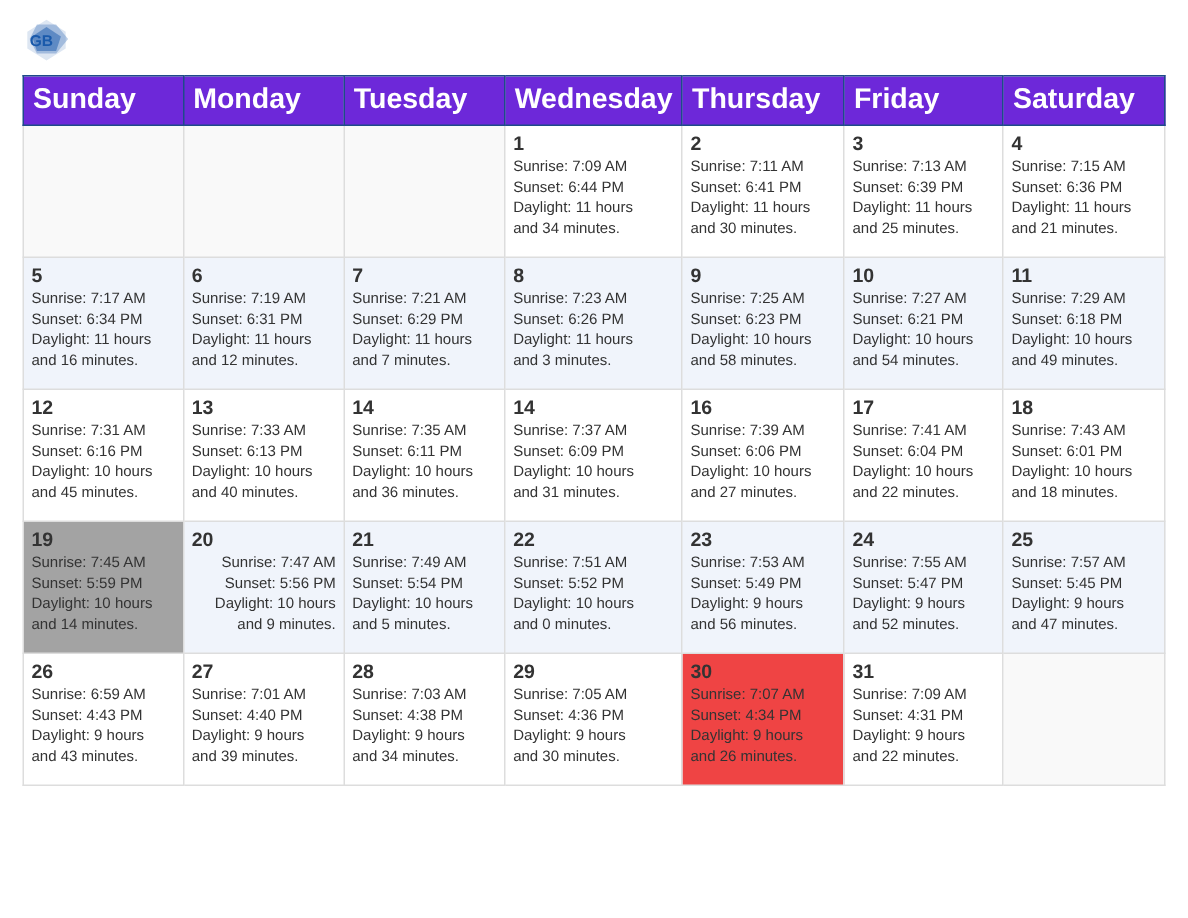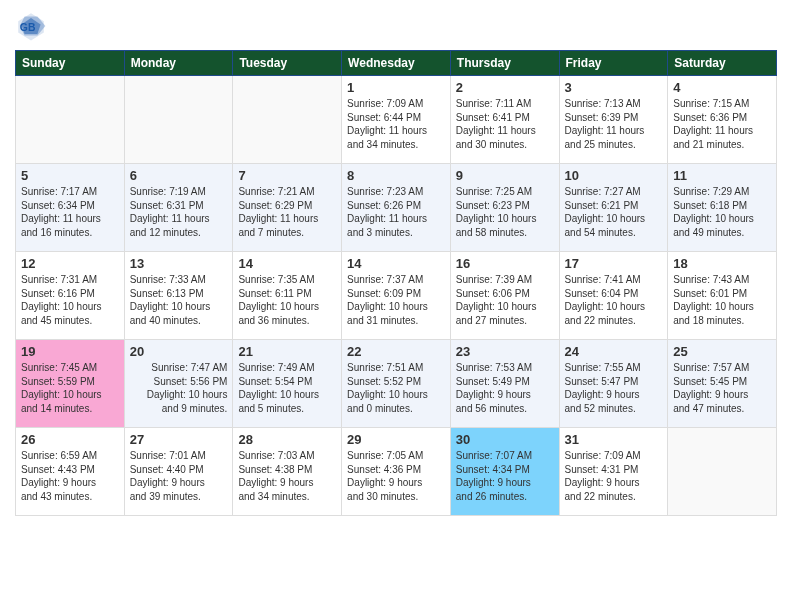--- a/index.html
+++ b/index.html
@@ -56,25 +56,25 @@
     .subtitle {
       font-size: 14px;
       color: #555;
     }
     .calendar {
       width: 100%;
       border-collapse: collapse;
       border: 1px solid #ccc;
     }
     .calendar th {
-      background-color: #14532d;
+      background-color: #6d28d9;
       color: #fff;
       text-align: left;
       padding: 5px 6px;
-      font-size: 12px;
+      font-size: 19px;
       font-weight: bold;
       border: 1px solid #1e4a8a;
     }
     .calendar td {
       width: 14.28%;
       vertical-align: top;
       padding: 4px 5px;
       border: 1px solid #ddd;
       font-size: 10.5px;
       color: #333;
@@ -266,21 +266,21 @@
           </td>
           <td style="background-color: rgb(255, 255, 255);">
             <span class="day-num">18</span>
             <div class="day-info" style="white-space: pre-line;">Sunrise: 7:43 AM
 Sunset: 6:01 PM
 Daylight: 10 hours
 and 18 minutes.</div>
           </td>
         </tr>
         <tr>
-          <td style="background-color: #f9a8d4;">
+          <td style="background-color: #a3a3a3;">
             <span class="day-num">19</span>
             <div class="day-info" style="white-space: pre-line;">Sunrise: 7:45 AM
 Sunset: 5:59 PM
 Daylight: 10 hours
 and 14 minutes.</div>
           </td>
           <td style="background-color: rgb(240, 244, 251);">
             <span class="day-num">20</span>
             <div class="day-info" style="white-space: pre-line; text-align: right;">Sunrise: 7:47 AM
 Sunset: 5:56 PM
@@ -345,21 +345,21 @@
 Daylight: 9 hours
 and 34 minutes.</div>
           </td>
           <td style="background-color: rgb(255, 255, 255);">
             <span class="day-num">29</span>
             <div class="day-info" style="white-space: pre-line;">Sunrise: 7:05 AM
 Sunset: 4:36 PM
 Daylight: 9 hours
 and 30 minutes.</div>
           </td>
-          <td style="background-color: #7dd3fc;">
+          <td style="background-color: #ef4444;">
             <span class="day-num">30</span>
             <div class="day-info" style="white-space: pre-line;">Sunrise: 7:07 AM
 Sunset: 4:34 PM
 Daylight: 9 hours
 and 26 minutes.</div>
           </td>
           <td style="background-color: rgb(255, 255, 255);">
             <span class="day-num">31</span>
             <div class="day-info" style="white-space: pre-line;">Sunrise: 7:09 AM
 Sunset: 4:31 PM

